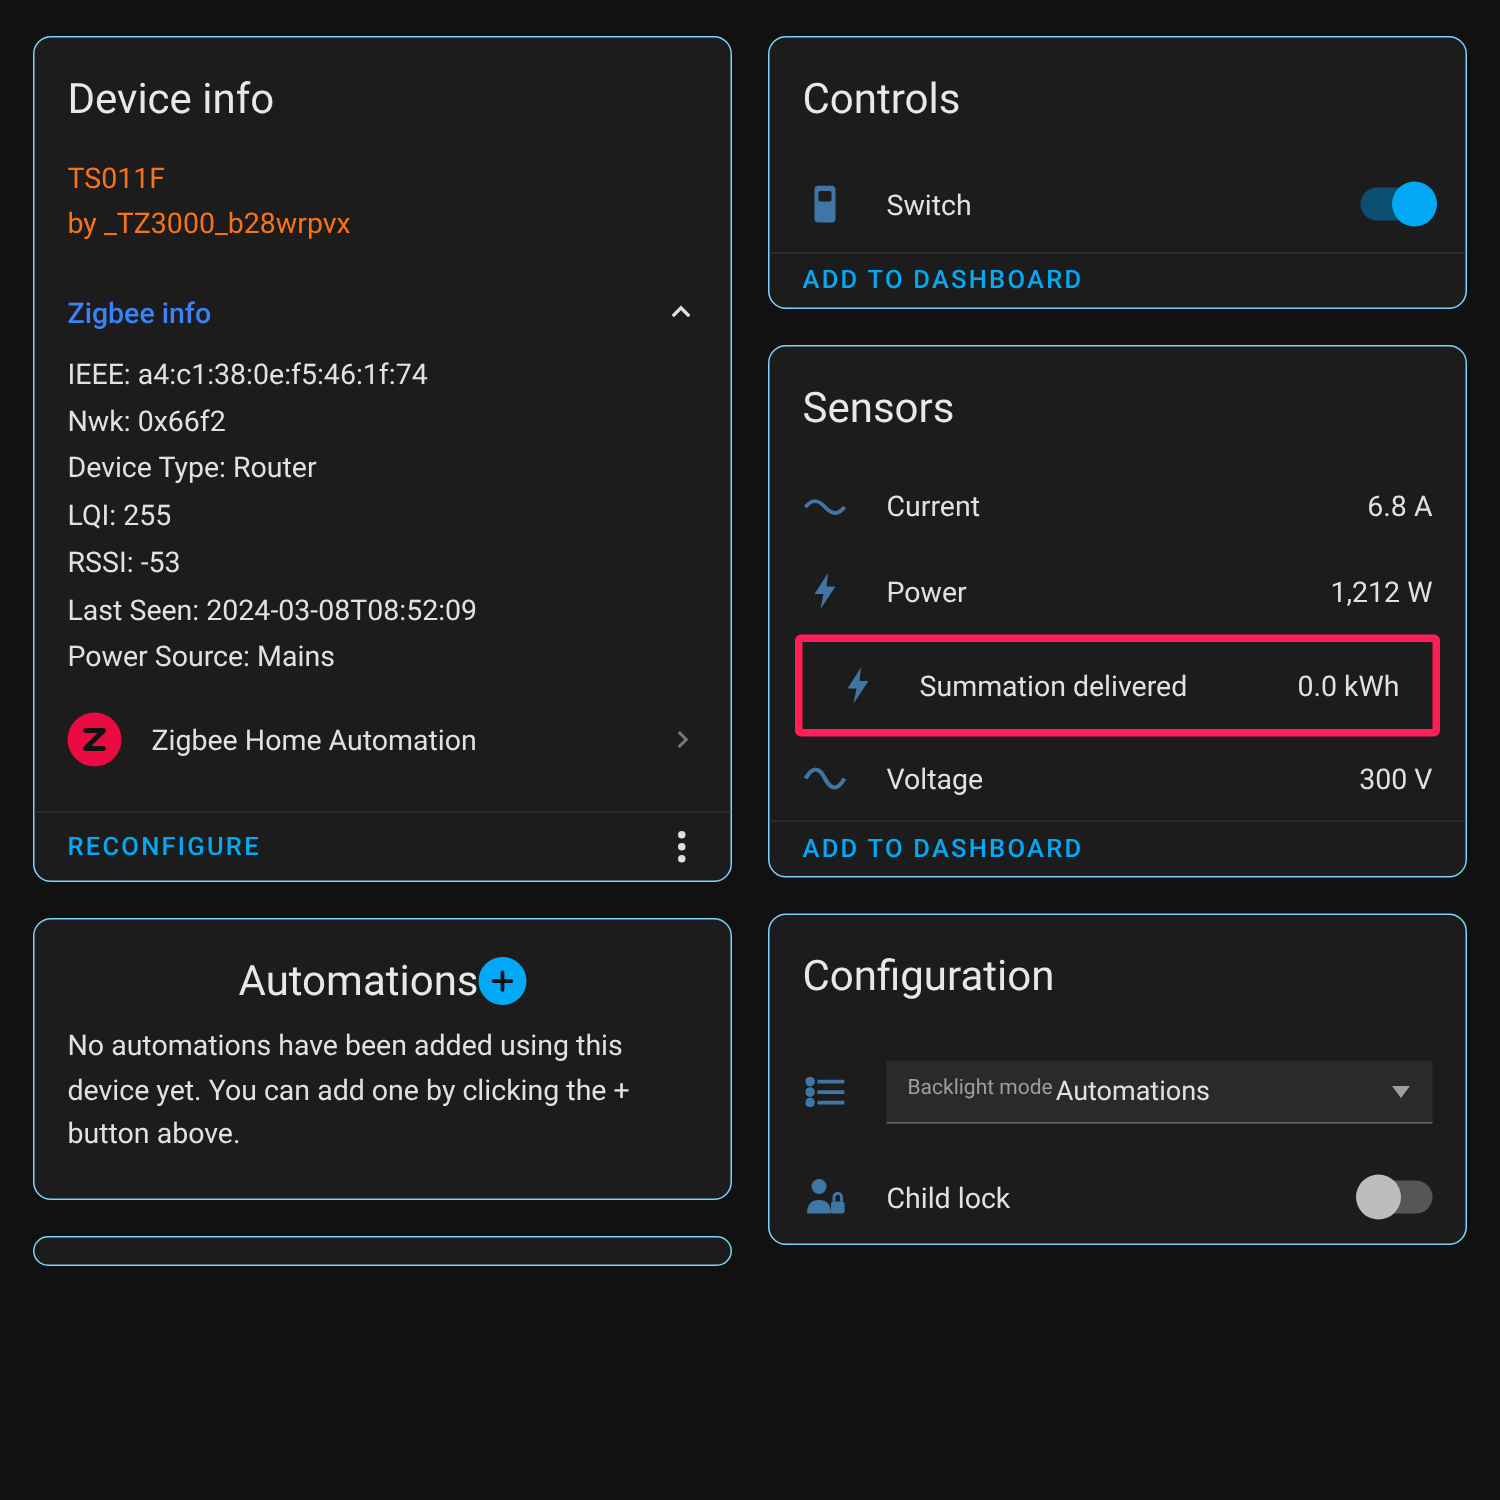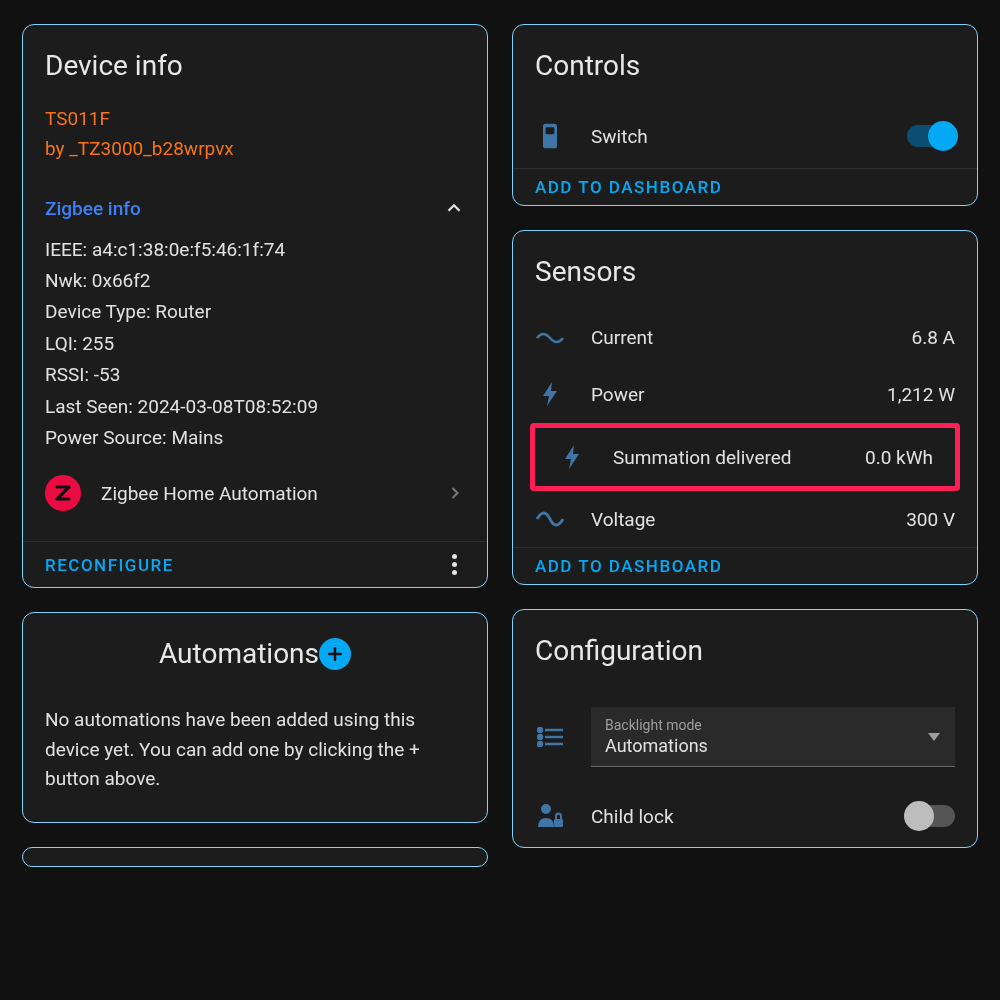--- a/index.html
+++ b/index.html
@@ -39,21 +39,21 @@
   .row { display:flex; align-items:center; padding:18px 22px; gap:26px; }
   .row .icon { width:30px; display:flex; justify-content:center; color:#3f76a6; }
   .row .label { font-size:19px; color:#e1e1e1; flex:1; }
   .row .value { font-size:19px; color:#e1e1e1; }
   .toggle { width:48px; height:22px; border-radius:11px; background:#0b4e72; position:relative; cursor:pointer;}
   .toggle .knob{position:absolute;right:-3px;top:-4px;width:30px;height:30px;border-radius:50%;background:#03a9f4;}
   .toggle.off{background:#555;}
   .toggle.off .knob{left:-3px;right:auto;background:#bdbdbd;}
   .highlight{border:5px solid #ff1e56; border-radius:4px; margin:0 17px; padding:12px 14px;}
   .sensor-list .row{padding:16px 22px;}
-  .select-box{flex:1; background:#2a2a2a; padding:10px 14px 10px 14px; border-bottom:1px solid #666; display:flex; flex-direction:column; gap:2px; position:relative; cursor:pointer;}
+  .select-box{flex:1; background:#2a2a2a; padding:10px 14px 10px 14px; border-bottom:1px solid #666; display:flex; gap:2px; position:relative; cursor:pointer;}
   .select-label{font-size:14px; color:#9e9e9e;}
   .select-value{font-size:18px; color:#e1e1e1;}
   .select-arrow{position:absolute; right:14px; top:50%; transform:translateY(-50%); color:#9e9e9e;}
   svg{display:block;}
   .stub-card{height:20px;}
 </style>
 </head>
 <body>
 
 <div class="col">
@@ -111,21 +111,21 @@
     <div class="card-inner">
       <div class="head-row">
         <div class="card-title" style="margin-bottom:0">Automations</div>
         <div class="plus-btn">
           <svg width="20" height="20" viewBox="0 0 24 24" stroke="#111" stroke-width="3" fill="none" stroke-linecap="round">
               <line x1="12" y1="5" x2="12" y2="19"></line>
               <line x1="5" y1="12" x2="19" y2="12"></line>
             </svg>
         </div>
       </div>
-      <div class="body-text" style="margin-top:35px;">No automations have been added using this device yet. You can add one by clicking the + button above.</div>
+      <div class="body-text" style="margin-top:12px;">No automations have been added using this device yet. You can add one by clicking the + button above.</div>
     </div>
   </div>
 
   <div class="card stub-card"></div>
 </div>
 
 <div class="col">
 
   <div class="card">
     <div class="card-inner" style="padding-bottom:0;">

